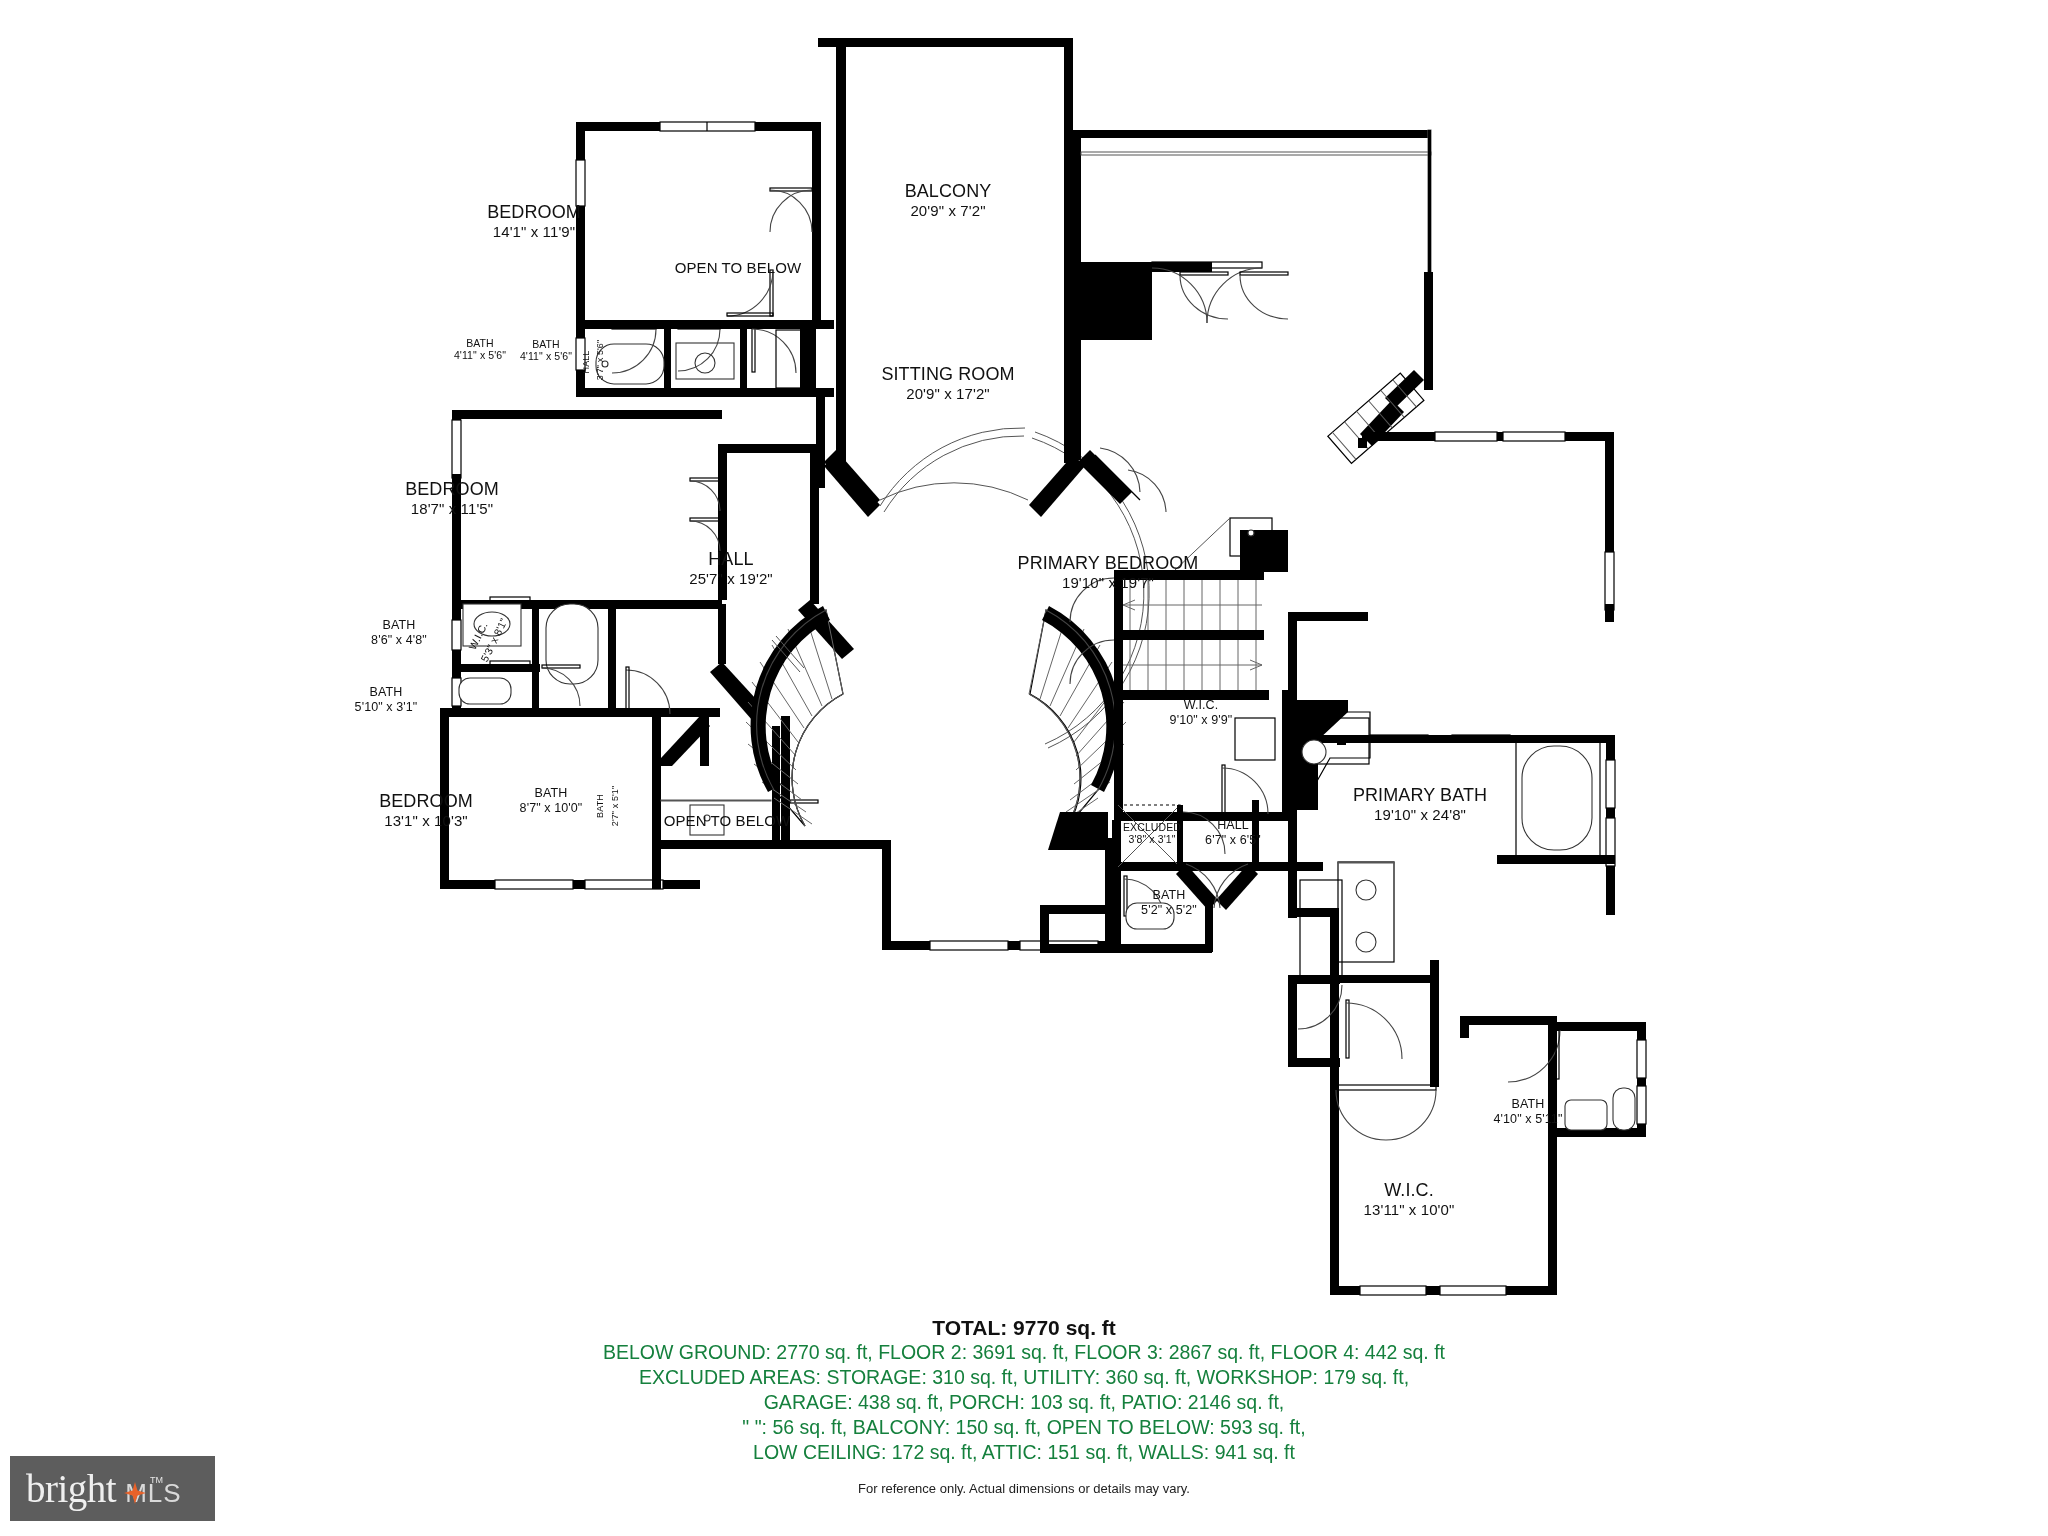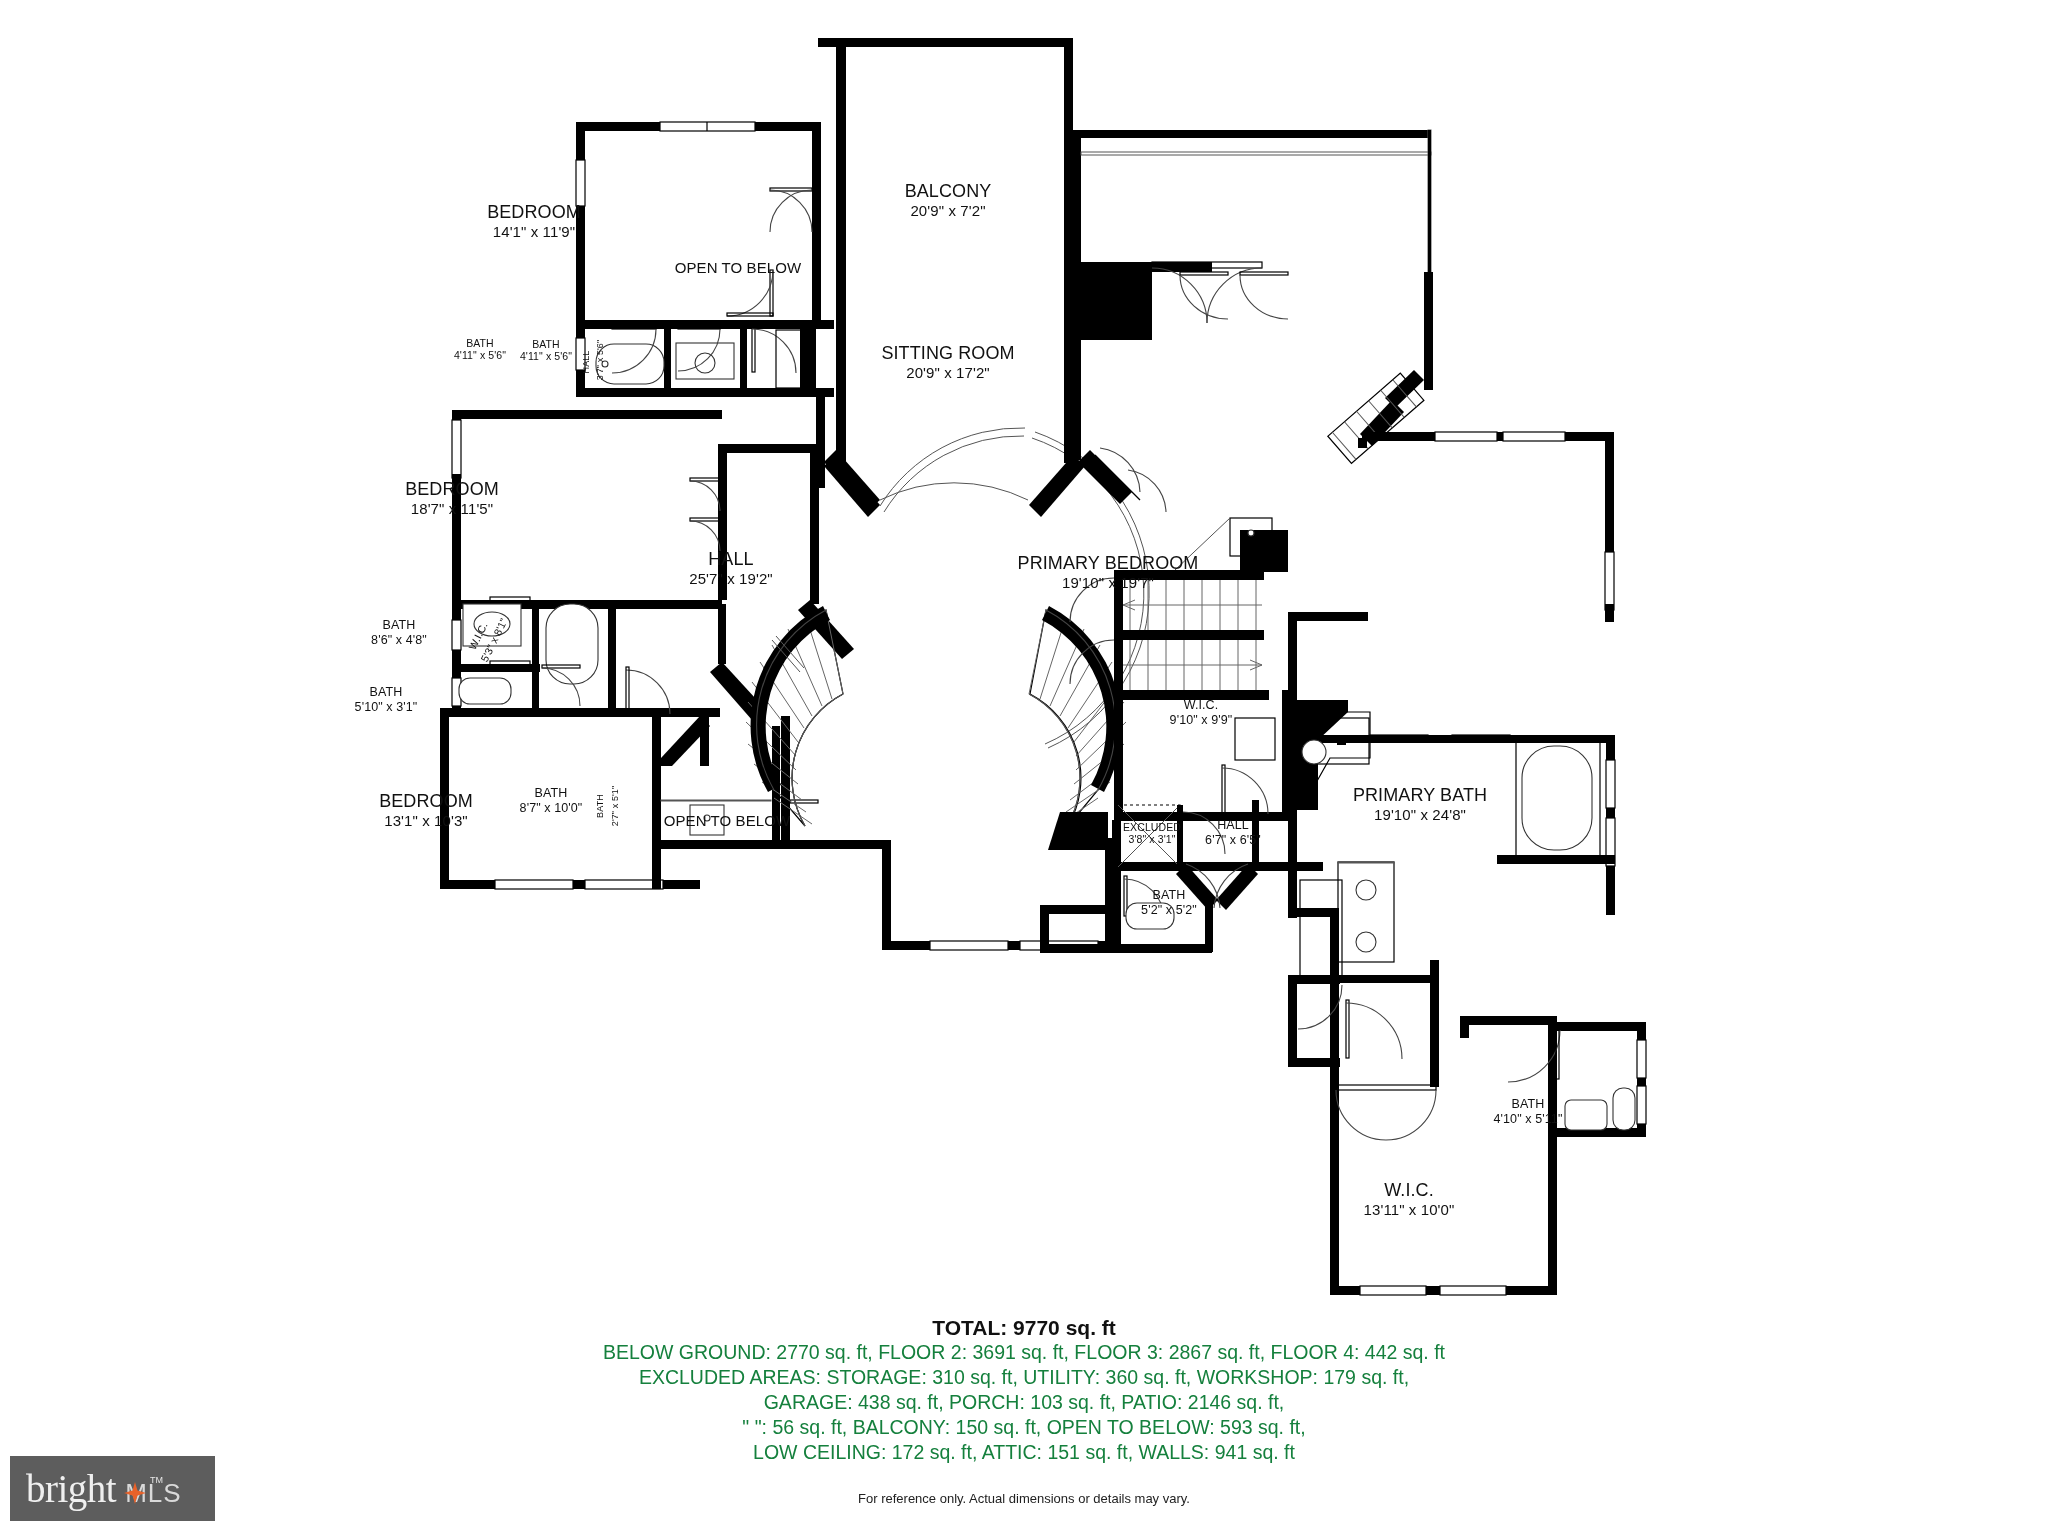--- a/index.html
+++ b/index.html
@@ -21,21 +21,21 @@
   .rlabel.xxs .nm,.rlabel.xxs .dm{font-size:9px;}
   .rlabel.single .nm{font-size:15px;}
   .rlabel.vert{transform:translate(-50%,-50%) rotate(-90deg);}
   .rlabel.vert2{transform:translate(-50%,-50%) rotate(-64deg);}
 
   
   #summary{position:absolute;left:0;top:1316px;width:2048px;text-align:center;}
   #summary .tot{font-size:21px;font-weight:bold;color:#111;margin-bottom:0;
                 font-family:"Liberation Sans", sans-serif;}
   #summary .ln{font-size:19.5px;color:#15803d;line-height:1.28;}
-  #summary .disc{font-size:13px;color:#222;margin-top:26px;}
+  #summary .disc{font-size:13px;color:#222;margin-top:16px;}
 
   
   #logo{position:absolute;left:10px;top:1456px;width:205px;height:65px;
         background:#5d5d5d;display:flex;align-items:center;}
   #logo .inner{position:relative;padding-left:16px;display:flex;align-items:baseline;}
   #logo .bright{font-family:"Liberation Serif", serif;font-size:39px;color:#efefef;
                 letter-spacing:-.5px;line-height:1;}
   #logo .mls{font-family:"Liberation Sans", sans-serif;font-size:26px;color:#d9d9d9;
              letter-spacing:1px;margin-left:9px;line-height:1;}
   #logo .tm{position:absolute;font-family:"Liberation Sans", sans-serif;
@@ -442,21 +442,21 @@
       <span class="nm">BEDROOM</span>
       <span class="dm">14'1" x 11'9"</span>
     </div>
     <div class="rlabel single" style="left:738px;top:268px">
       <span class="nm">OPEN TO BELOW</span>
     </div>
     <div class="rlabel" style="left:948px;top:200px">
       <span class="nm">BALCONY</span>
       <span class="dm">20'9" x 7'2"</span>
     </div>
-    <div class="rlabel" style="left:948px;top:362px">
+    <div class="rlabel" style="left:948px;top:383px">
       <span class="nm">SITTING ROOM</span>
       <span class="dm">20'9" x 17'2"</span>
     </div>
     <div class="rlabel xs" style="left:480px;top:349px">
       <span class="nm">BATH</span>
       <span class="dm">4'11" x 5'6"</span>
     </div>
     <div class="rlabel xs" style="left:546px;top:350px">
       <span class="nm">BATH</span>
       <span class="dm">4'11" x 5'6"</span>

